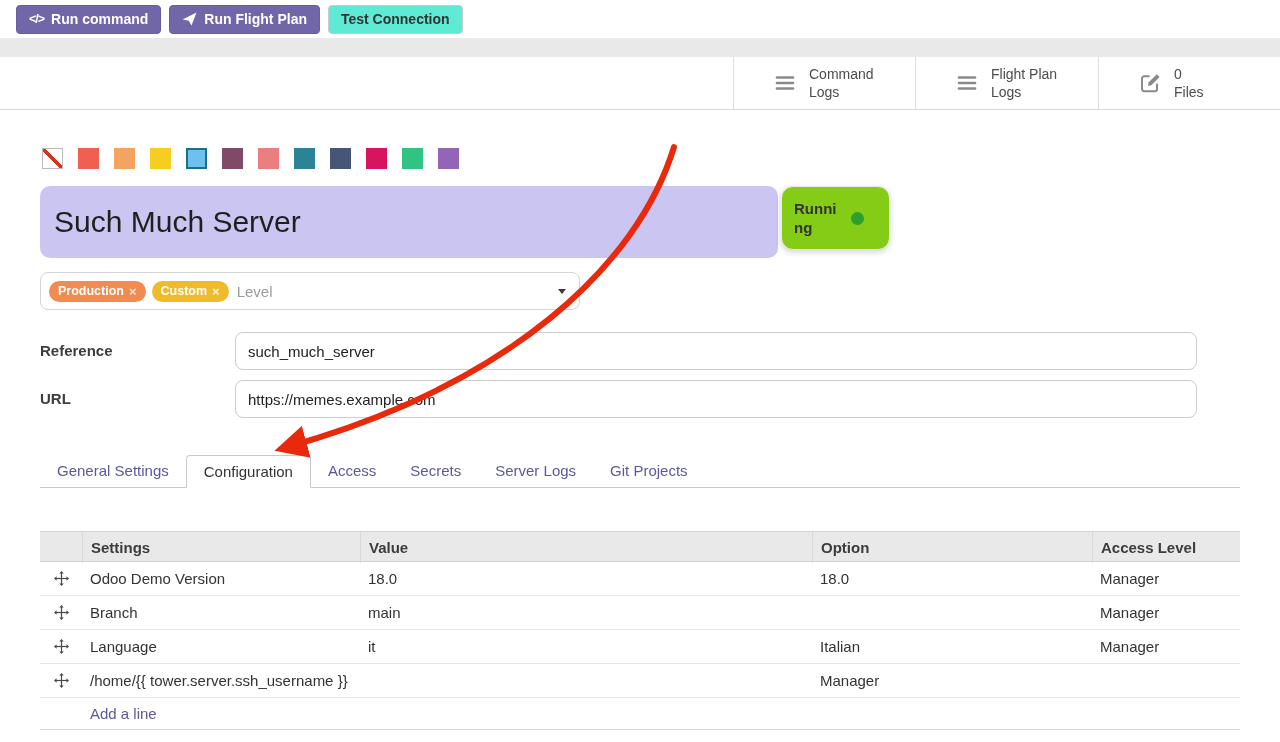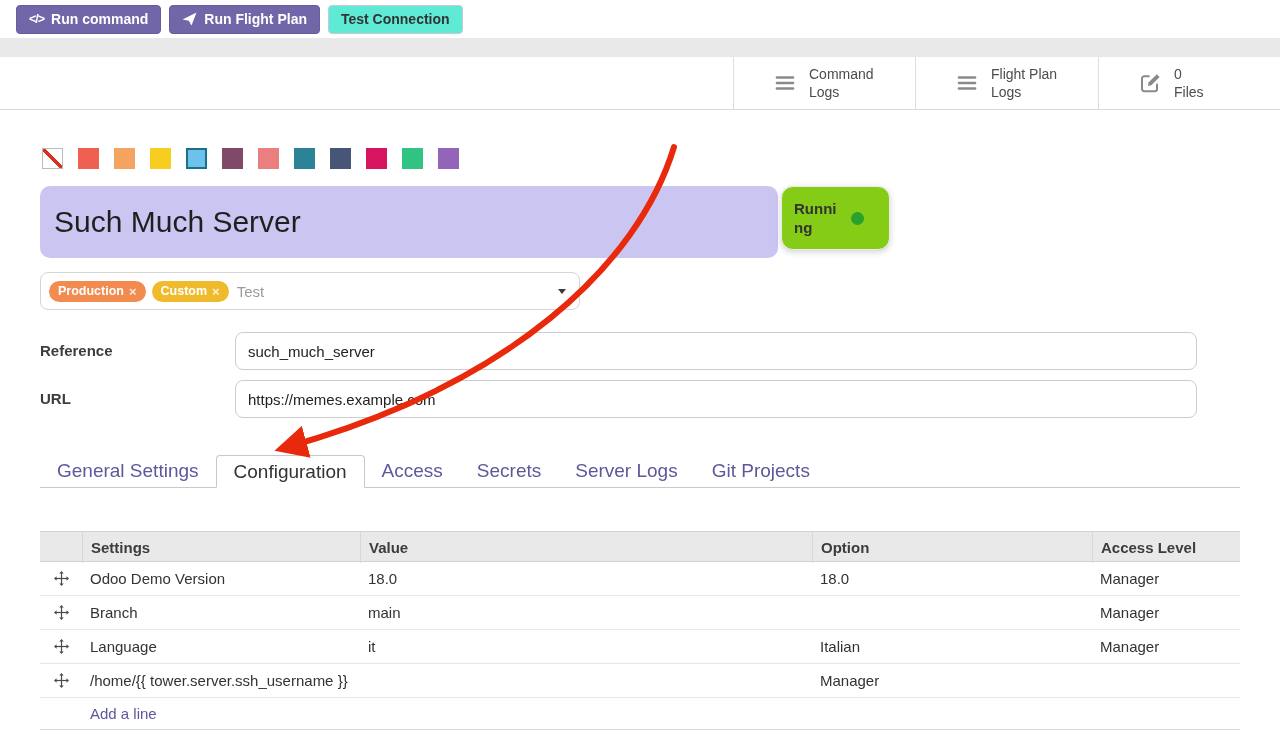--- a/index.html
+++ b/index.html
@@ -70,21 +70,21 @@
      color:#3d3d3d; line-height:38px; }
   .f-ref { top:332px; } .f-url { top:380px; }
   .field-input { position:absolute; left:235px; width:962px; height:38px;
      border:1px solid #ccc; border-radius:8px; font-size:15px; color:#222;
      padding:0 12px; font-family:inherit; background:#fff; outline:none; }
   .i-ref { top:332px; } .i-url { top:380px; }
 
   
   .tabbar { position:absolute; left:40px; top:455px; width:1200px; height:33px;
      border-bottom:1px solid #c9c9c9; display:flex; align-items:flex-end; }
-  .tab { height:32px; line-height:32px; padding:0 17px; font-size:19px; font-weight:500;
+  .tab { height:32px; line-height:32px; padding:0 17px; font-size:15px; font-weight:500;
      color:#5c589b; cursor:pointer; white-space:nowrap; }
   .tab.active { height:33px; margin-bottom:-1px; background:#fff; color:#333;
      border:1px solid #c9c9c9; border-bottom:1px solid #fff; border-radius:4px 4px 0 0;
      position:relative; z-index:2; }
 
   
   .ctable { position:absolute; left:40px; top:531px; width:1200px; }
   .thead, .trow, .addrow { display:grid; grid-template-columns:42px 278px 452px 280px 148px; }
   .thead { background:#e9e9e9; height:31px; border-top:1px solid #d2d2d2;
      border-bottom:1px solid #d2d2d2; align-items:center; font-weight:700;
@@ -196,21 +196,21 @@
 
 <div class="tags-box">
   <span class="tag" style="background: rgb(241, 139, 80);">
     <span>Production</span>
     <span class="tag-x">×</span>
   </span>
   <span class="tag" style="background: rgb(239, 187, 45);">
     <span>Custom</span>
     <span class="tag-x">×</span>
   </span>
-  <span class="tags-ph">Test</span>
+  <span class="tags-ph">Level</span>
   <span class="caret"></span>
 </div>
 
 <label class="field-label f-ref">Reference</label>
 <input class="field-input i-ref" value="such_much_server" style="">
 
 <label class="field-label f-url">URL</label>
 <input class="field-input i-url" value="https://memes.example.com" style="">
 
 <div class="tabbar">

